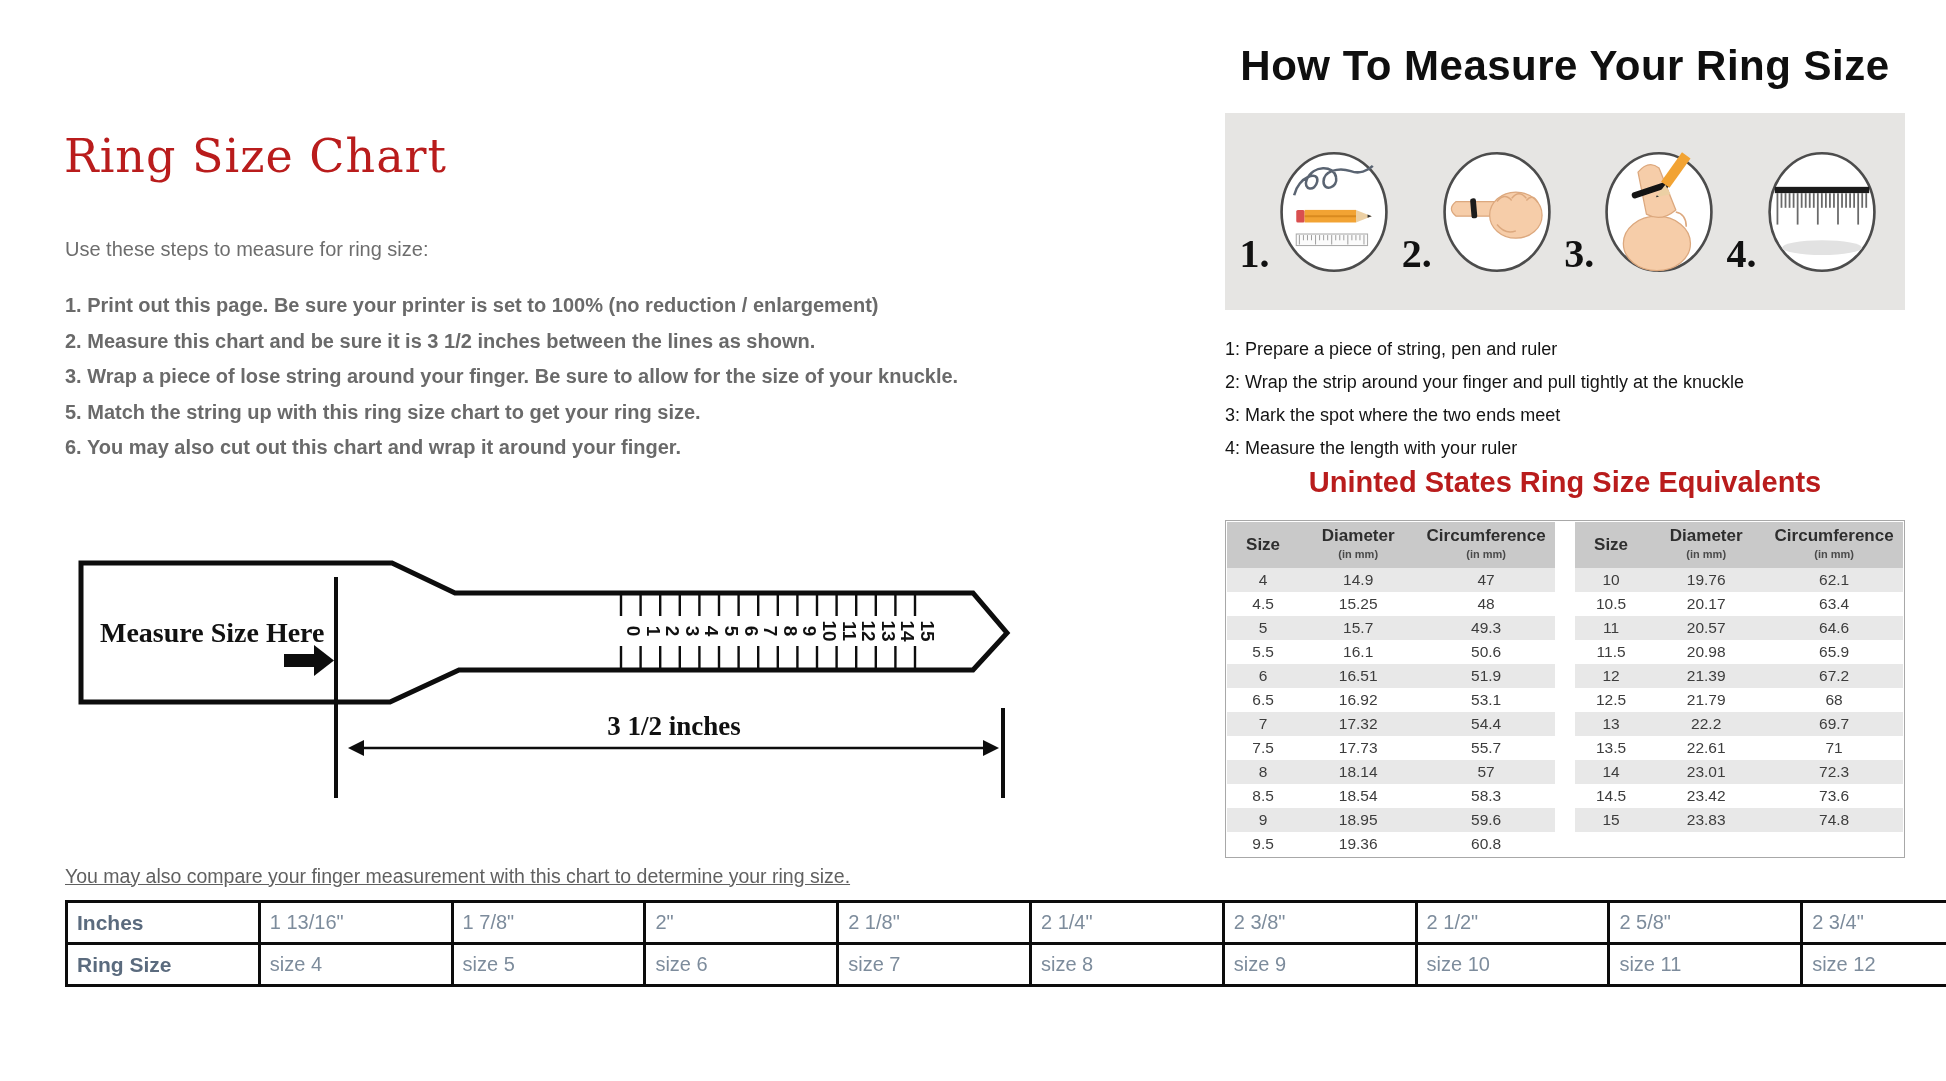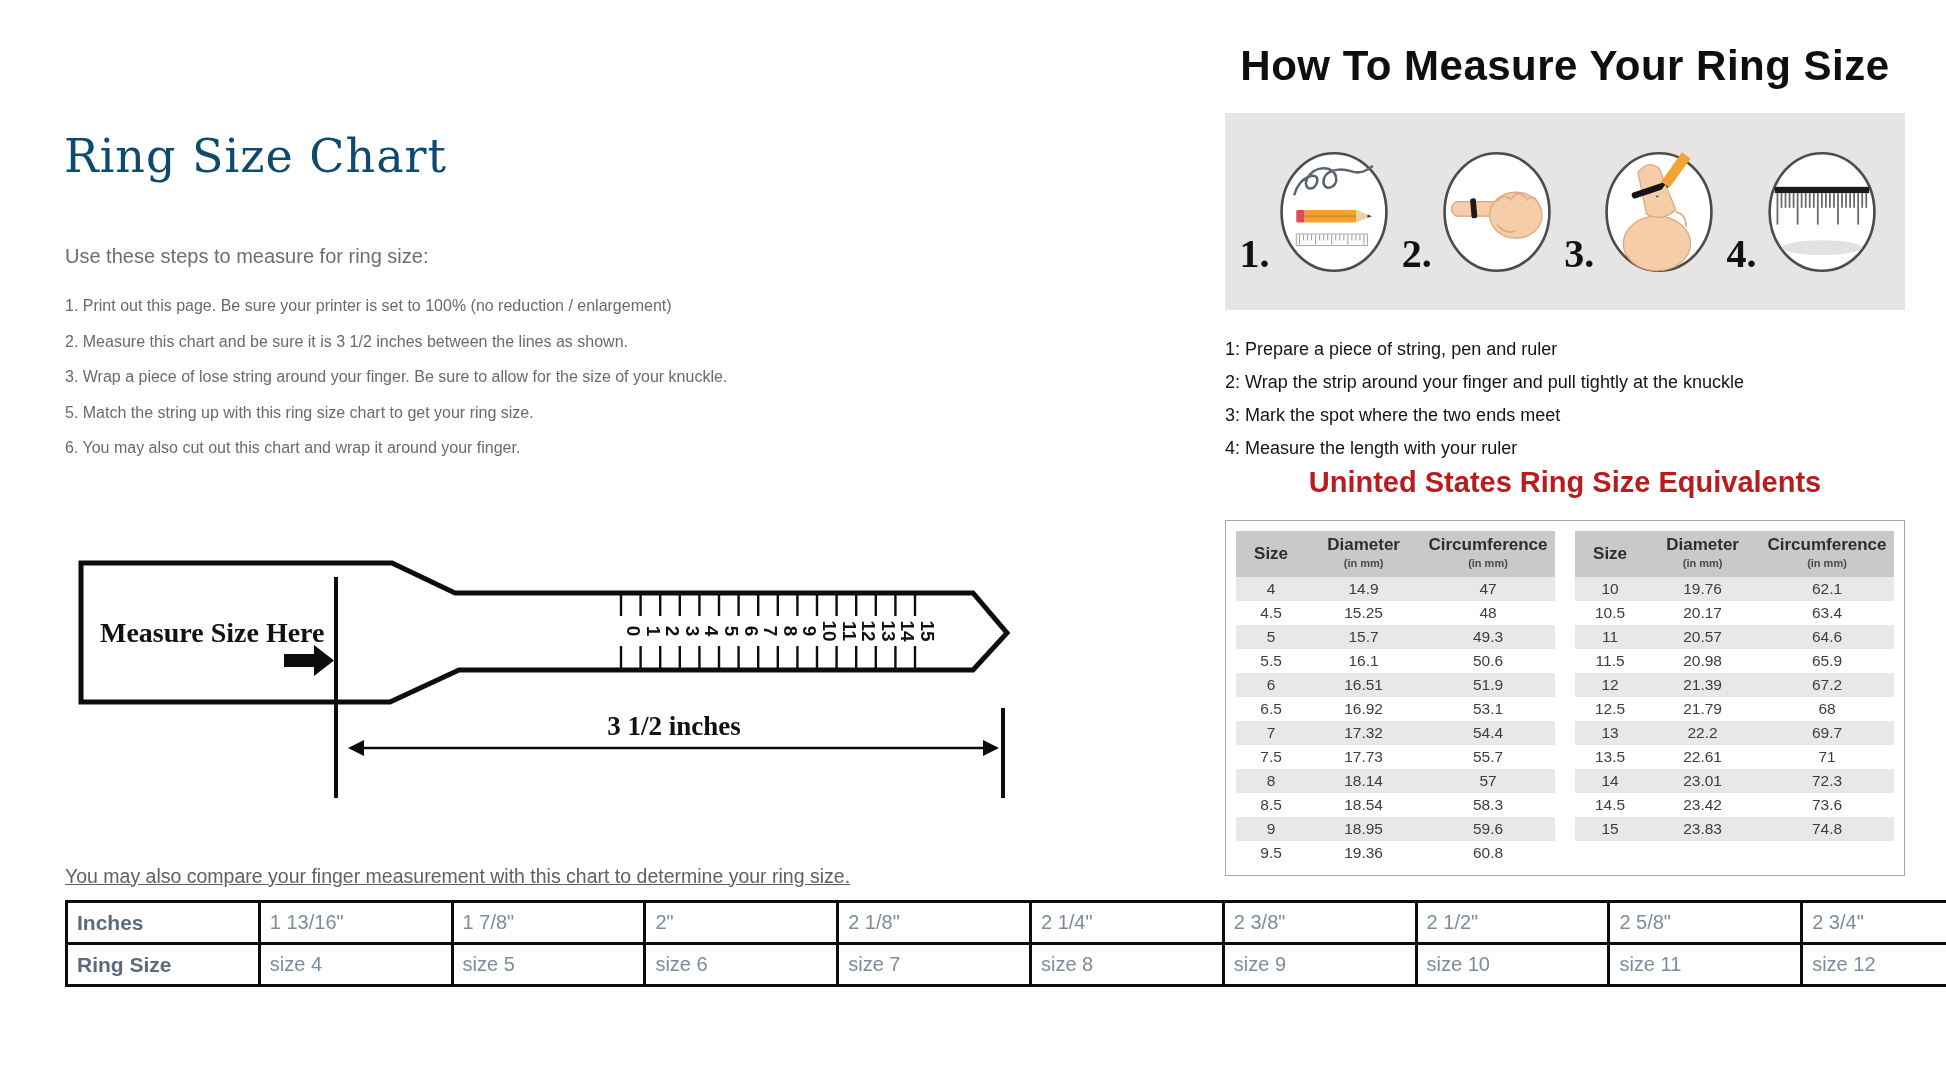--- a/index.html
+++ b/index.html
@@ -1,23 +1,23 @@
 <!DOCTYPE html>
 <html><head>
 <meta charset="utf-8">
 <style>
   html,body{margin:0;padding:0;background:#fff;}
   .canvas{position:relative;width:1946px;height:1081px;background:#ffffff;overflow:hidden;
           font-family:"Liberation Sans",sans-serif;}
 
   
   .page-title{position:absolute;left:64px;top:98px;font-family:"DejaVu Serif",serif;
-              font-size:46px;font-weight:400;color:#0c4a6e;letter-spacing:1px;}
-  .intro{position:absolute;left:65px;top:225px;font-size:20px;color:#6d6d6d;}
-  .steps{position:absolute;left:65px;top:288px;font-size:16px;color:#6a6a6a;line-height:35.5px;}
+              font-size:46px;font-weight:400;color:#b91c1c;letter-spacing:1px;}
+  .intro{position:absolute;left:65px;top:218px;font-size:20px;color:#6d6d6d;}
+  .steps{position:absolute;left:65px;top:288px;font-size:20px;color:#6a6a6a;line-height:35.5px;font-weight:bold;}
 
   .diagram{position:absolute;left:62px;top:545px;}
   .compare-note{position:absolute;left:65px;top:845px;font-size:19.5px;color:#606060;text-decoration:underline;}
 
   
   .comparison{position:absolute;left:65px;top:900px;width:1931px;border-collapse:collapse;
               table-layout:fixed;background:#fff;}
   .comparison td{border:3px solid #0c0c0c;height:39px;padding:0 0 0 9px;vertical-align:middle;
                  font-size:20px;color:#7d8c9c;}
   .comparison td.lbl{font-weight:bold;color:#5b6b7e;font-size:21px;}
@@ -29,21 +29,21 @@
              display:flex;align-items:center;justify-content:space-evenly;padding:0 6px;box-sizing:border-box;}
   .illus-item{position:relative;width:118px;height:130px;margin-left:26px;}
   .illus-item svg{position:absolute;left:0;top:0;}
   .circ-num{position:absolute;left:-36px;bottom:0px;font-family:"Liberation Serif",serif;
             font-size:40px;font-weight:bold;color:#111;}
   .howto-steps{position:absolute;left:1225px;top:333px;font-size:18px;color:#141414;line-height:33px;}
 
   .equiv-title{position:absolute;left:1210px;top:466px;width:710px;text-align:center;
                font-size:29px;font-weight:bold;color:#b91c1c;}
   .equiv-wrap{position:absolute;left:1225px;top:520px;width:680px;display:flex;gap:20px;
-              border:1px solid #a8a8a8;background:#fff;padding:10px;box-sizing:border-box;}
+              border:1px solid #a8a8a8;background:#fff;padding:1px;box-sizing:border-box;}
   table.equiv{flex:1;border-collapse:collapse;table-layout:fixed;}
   table.equiv th{background:#c9c9c9;color:#2e2e2e;font-size:17px;line-height:18px;
                  font-weight:bold;height:46px;vertical-align:middle;padding:0;}
   table.equiv th .unit{font-size:11px;font-weight:bold;color:#4a4a4a;}
   table.equiv td{height:24px;text-align:center;font-size:15.5px;color:#3d3d3d;padding:0;}
   table.equiv tr.g td{background:#e8e8e8;}
   table.equiv col.c-size{width:22%;}
   table.equiv col.c-diam{width:36%;}
   table.equiv col.c-circ{width:42%;}
 </style>

